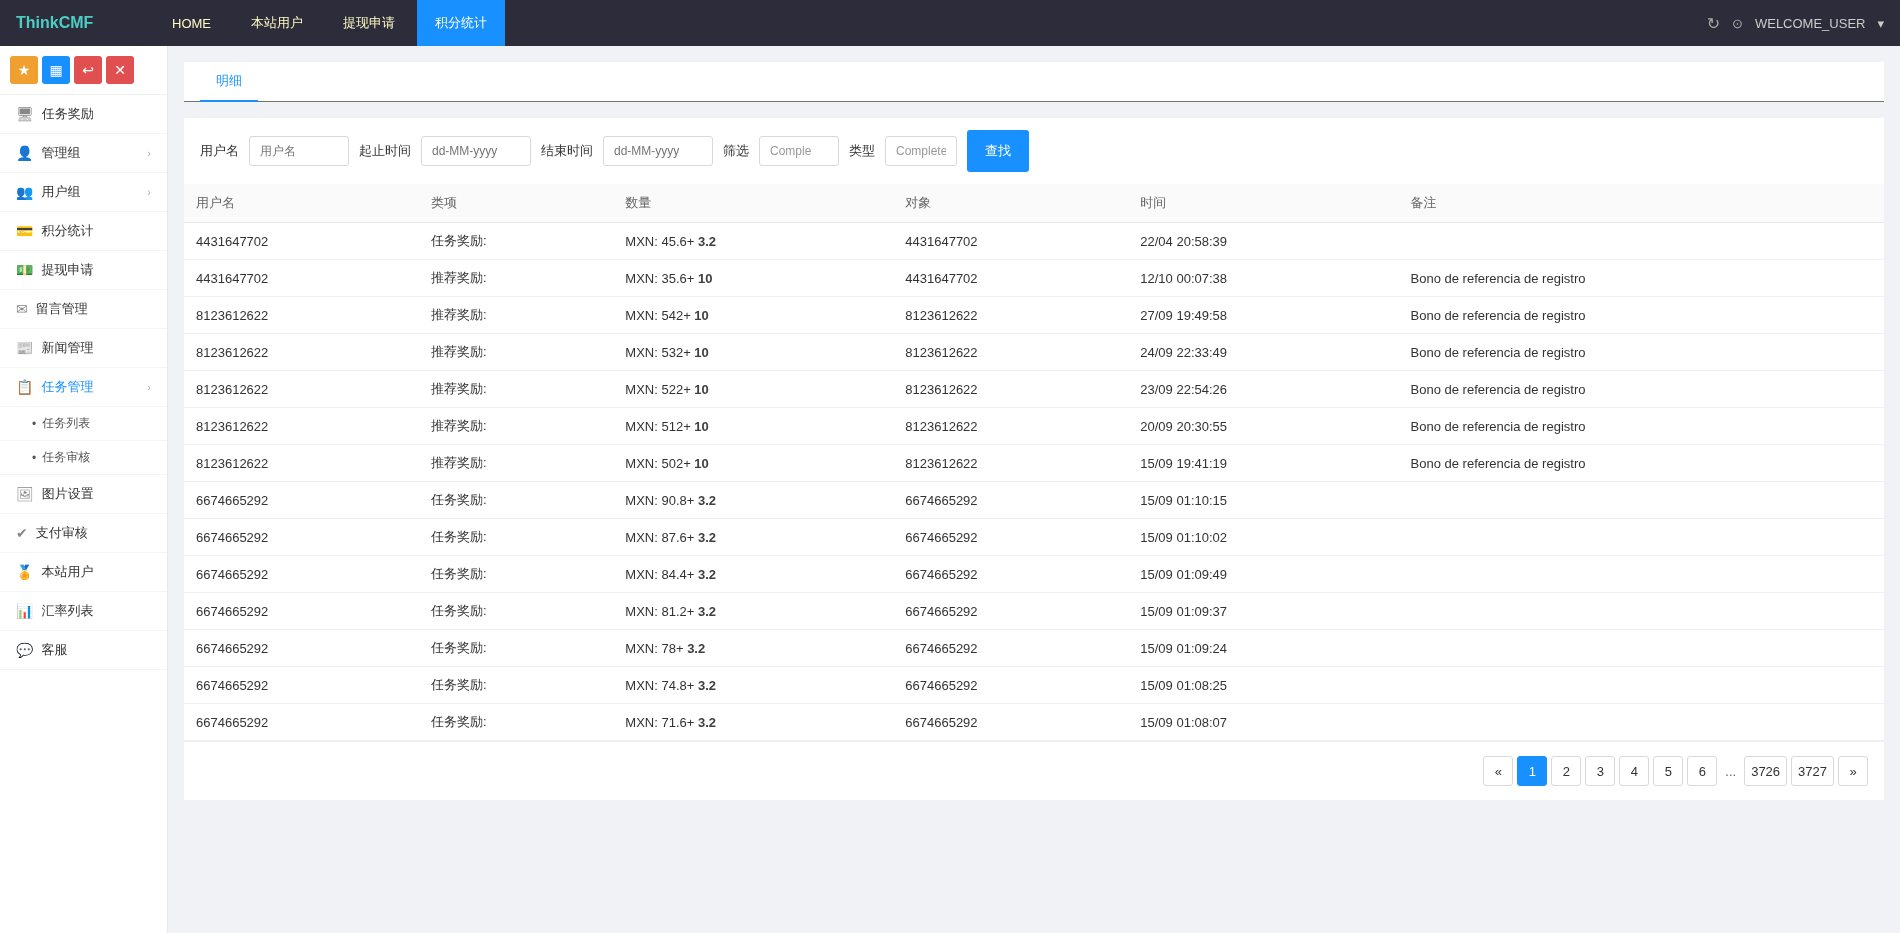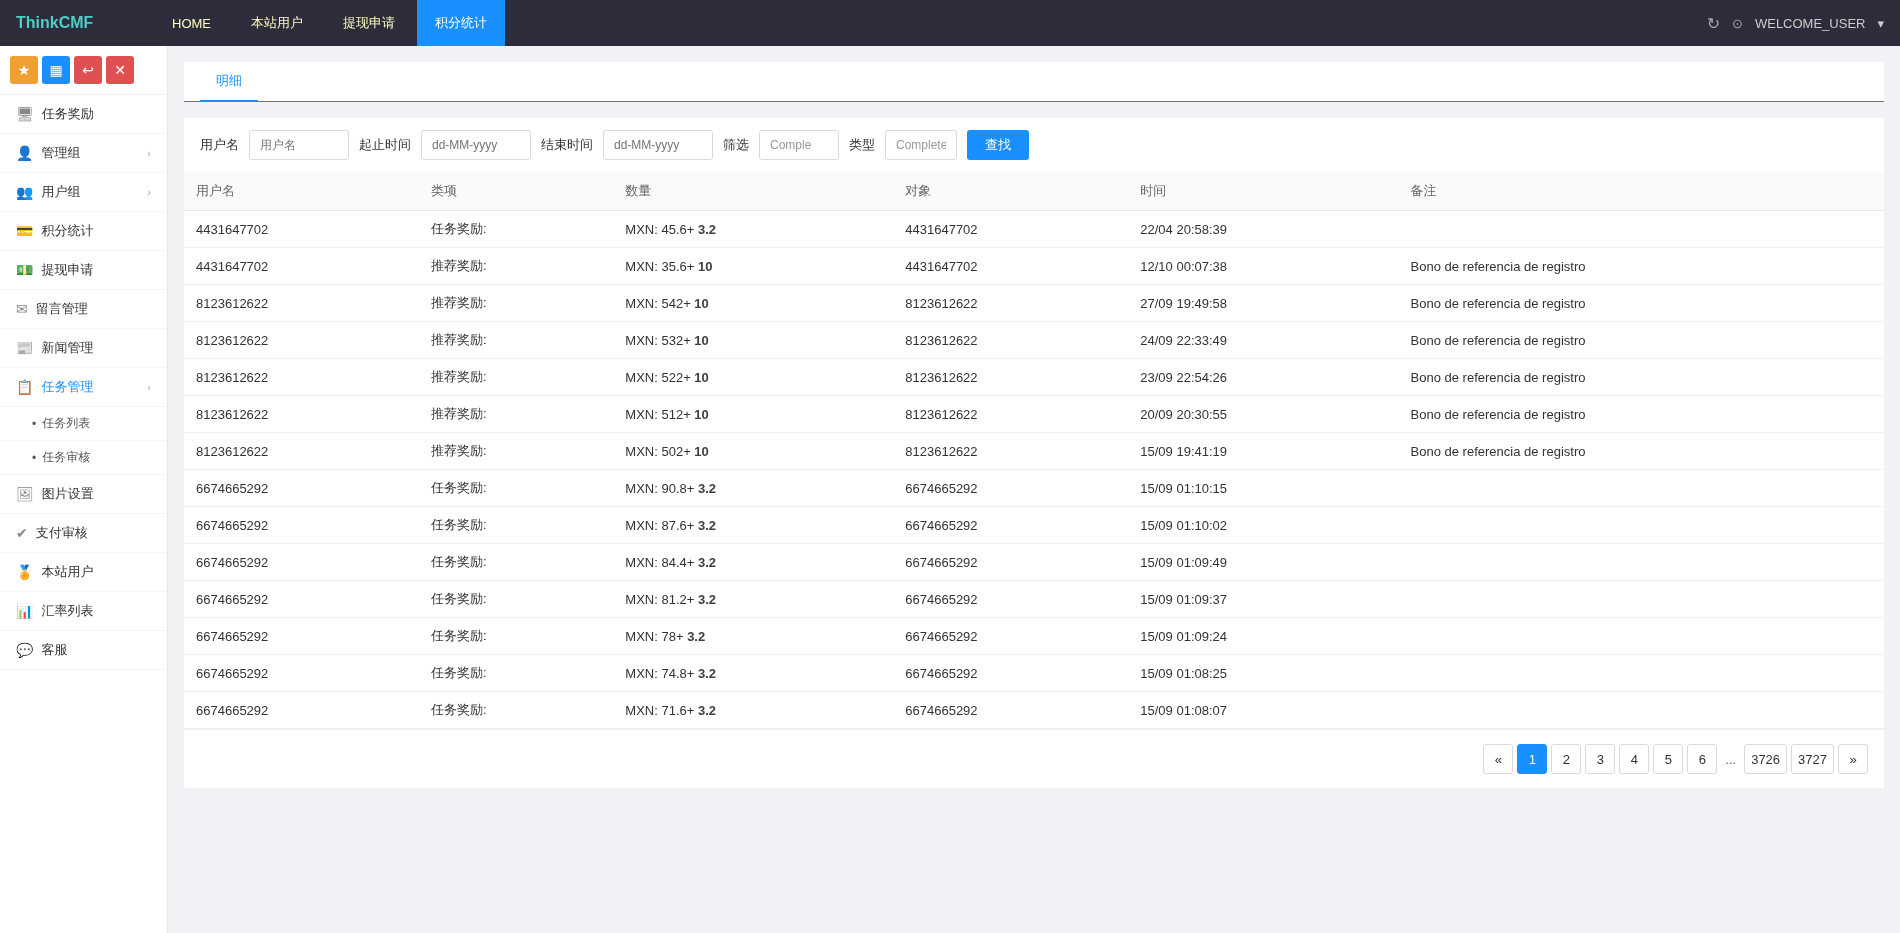--- a/index.html
+++ b/index.html
@@ -154,21 +154,21 @@
       height: 30px;
     }
     .filter-btn {
       background: #1890ff;
       color: #fff;
       border: none;
       border-radius: 3px;
       padding: 5px 18px;
       cursor: pointer;
       font-size: 13px;
-      height: 30px;
+      height: 42px;
     }
 
     
     .data-table-wrapper {
       background: #fff;
       margin-top: 0;
     }
     .data-table {
       width: 100%;
       border-collapse: collapse;

